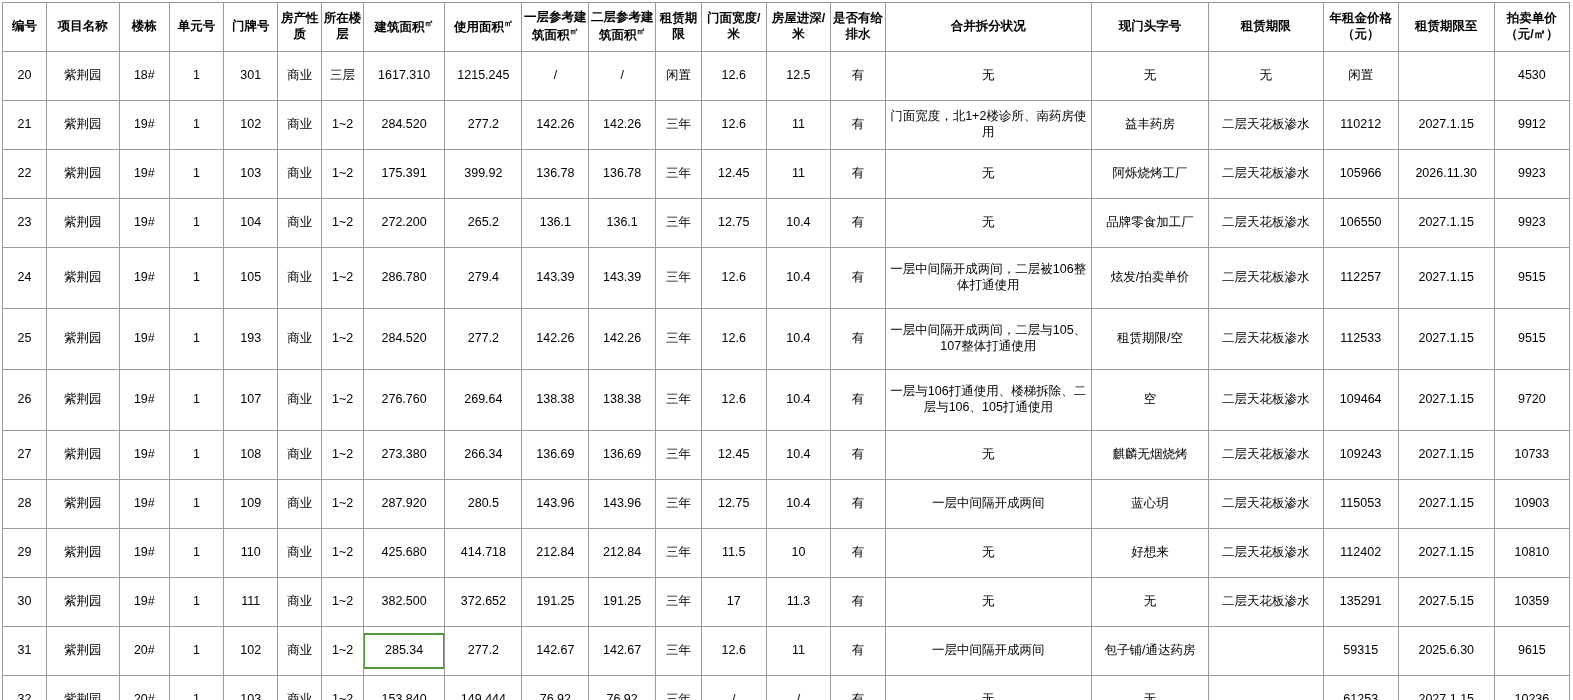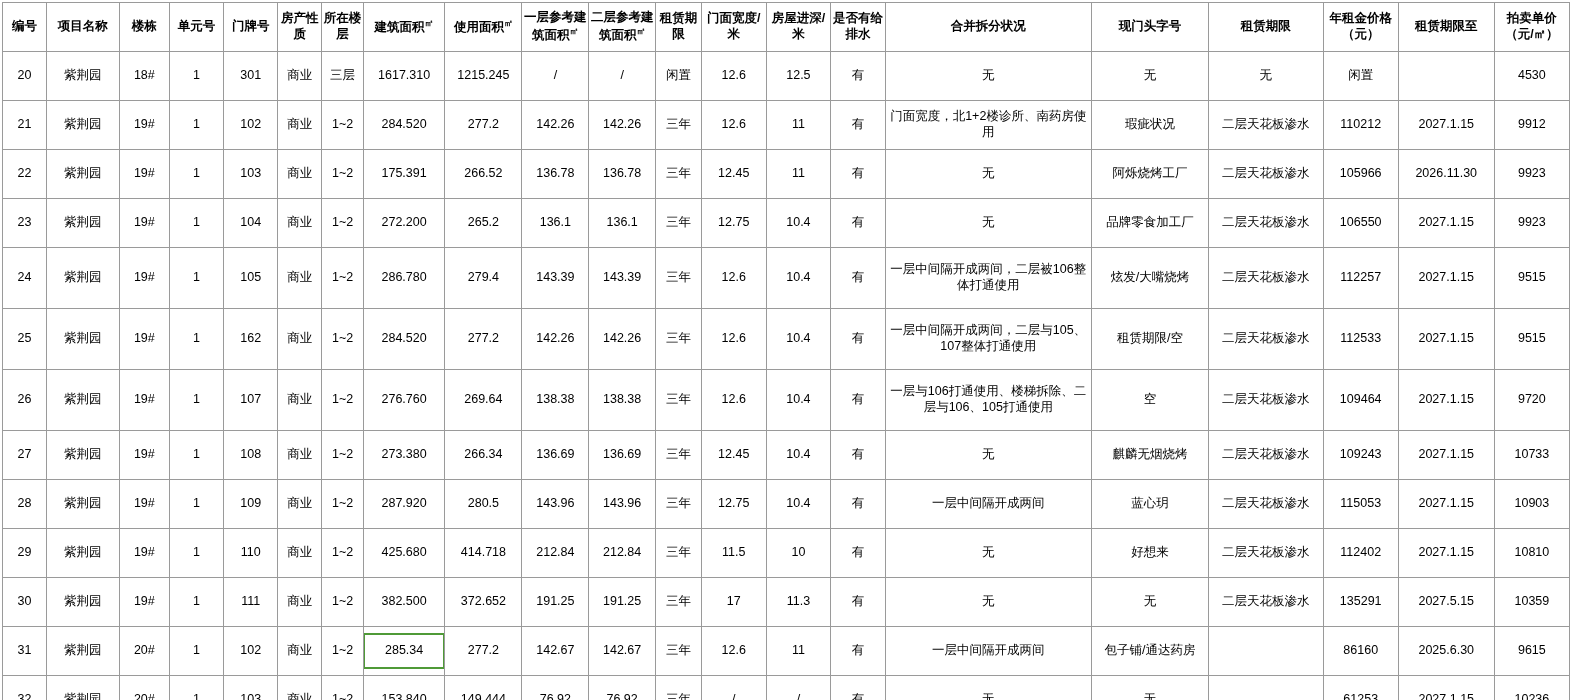--- a/index.html
+++ b/index.html
@@ -153,36 +153,36 @@
           <td class="cn">1~2</td>
           <td class="num">284.520</td>
           <td class="num">277.2</td>
           <td class="num">142.26</td>
           <td class="num">142.26</td>
           <td class="cn">三年</td>
           <td class="num">12.6</td>
           <td class="num">11</td>
           <td class="cn">有</td>
           <td class="note">门面宽度，北1+2楼诊所、南药房使用</td>
-          <td class="cn">瑕疵状况</td>
+          <td class="cn">益丰药房</td>
           <td class="cn">二层天花板渗水</td>
           <td class="num">110212</td>
           <td class="num">2027.1.15</td>
           <td class="num">9912</td>
         </tr>
         <tr class="data-row">
           <td class="num">22</td>
           <td class="cn">紫荆园</td>
           <td class="num">19#</td>
           <td class="num">1</td>
           <td class="num">103</td>
           <td class="cn">商业</td>
           <td class="cn">1~2</td>
           <td class="num">175.391</td>
-          <td class="num">266.52</td>
+          <td class="num">399.92</td>
           <td class="num">136.78</td>
           <td class="num">136.78</td>
           <td class="cn">三年</td>
           <td class="num">12.45</td>
           <td class="num">11</td>
           <td class="cn">有</td>
           <td class="note">无</td>
           <td class="cn">阿烁烧烤工厂</td>
           <td class="cn">二层天花板渗水</td>
           <td class="num">105966</td>
@@ -222,32 +222,32 @@
           <td class="cn">1~2</td>
           <td class="num">286.780</td>
           <td class="num">279.4</td>
           <td class="num">143.39</td>
           <td class="num">143.39</td>
           <td class="cn">三年</td>
           <td class="num">12.6</td>
           <td class="num">10.4</td>
           <td class="cn">有</td>
           <td class="note">一层中间隔开成两间，二层被106整体打通使用</td>
-          <td class="cn">炫发/大嘴烧烤</td>
+          <td class="cn">炫发/拍卖单价</td>
           <td class="cn">二层天花板渗水</td>
           <td class="num">112257</td>
           <td class="num">2027.1.15</td>
           <td class="num">9515</td>
         </tr>
         <tr class="data-row row-tall">
           <td class="num">25</td>
           <td class="cn">紫荆园</td>
           <td class="num">19#</td>
           <td class="num">1</td>
-          <td class="num">162</td>
+          <td class="num">193</td>
           <td class="cn">商业</td>
           <td class="cn">1~2</td>
           <td class="num">284.520</td>
           <td class="num">277.2</td>
           <td class="num">142.26</td>
           <td class="num">142.26</td>
           <td class="cn">三年</td>
           <td class="num">12.6</td>
           <td class="num">10.4</td>
           <td class="cn">有</td>
@@ -387,21 +387,21 @@
           <td class="num">277.2</td>
           <td class="num">142.67</td>
           <td class="num">142.67</td>
           <td class="cn">三年</td>
           <td class="num">12.6</td>
           <td class="num">11</td>
           <td class="cn">有</td>
           <td class="note">一层中间隔开成两间</td>
           <td class="cn">包子铺/通达药房</td>
           <td class="cn"></td>
-          <td class="num">86160</td>
+          <td class="num">59315</td>
           <td class="num">2025.6.30</td>
           <td class="num">9615</td>
         </tr>
         <tr class="data-row">
           <td class="num">32</td>
           <td class="cn">紫荆园</td>
           <td class="num">20#</td>
           <td class="num">1</td>
           <td class="num">103</td>
           <td class="cn">商业</td>

